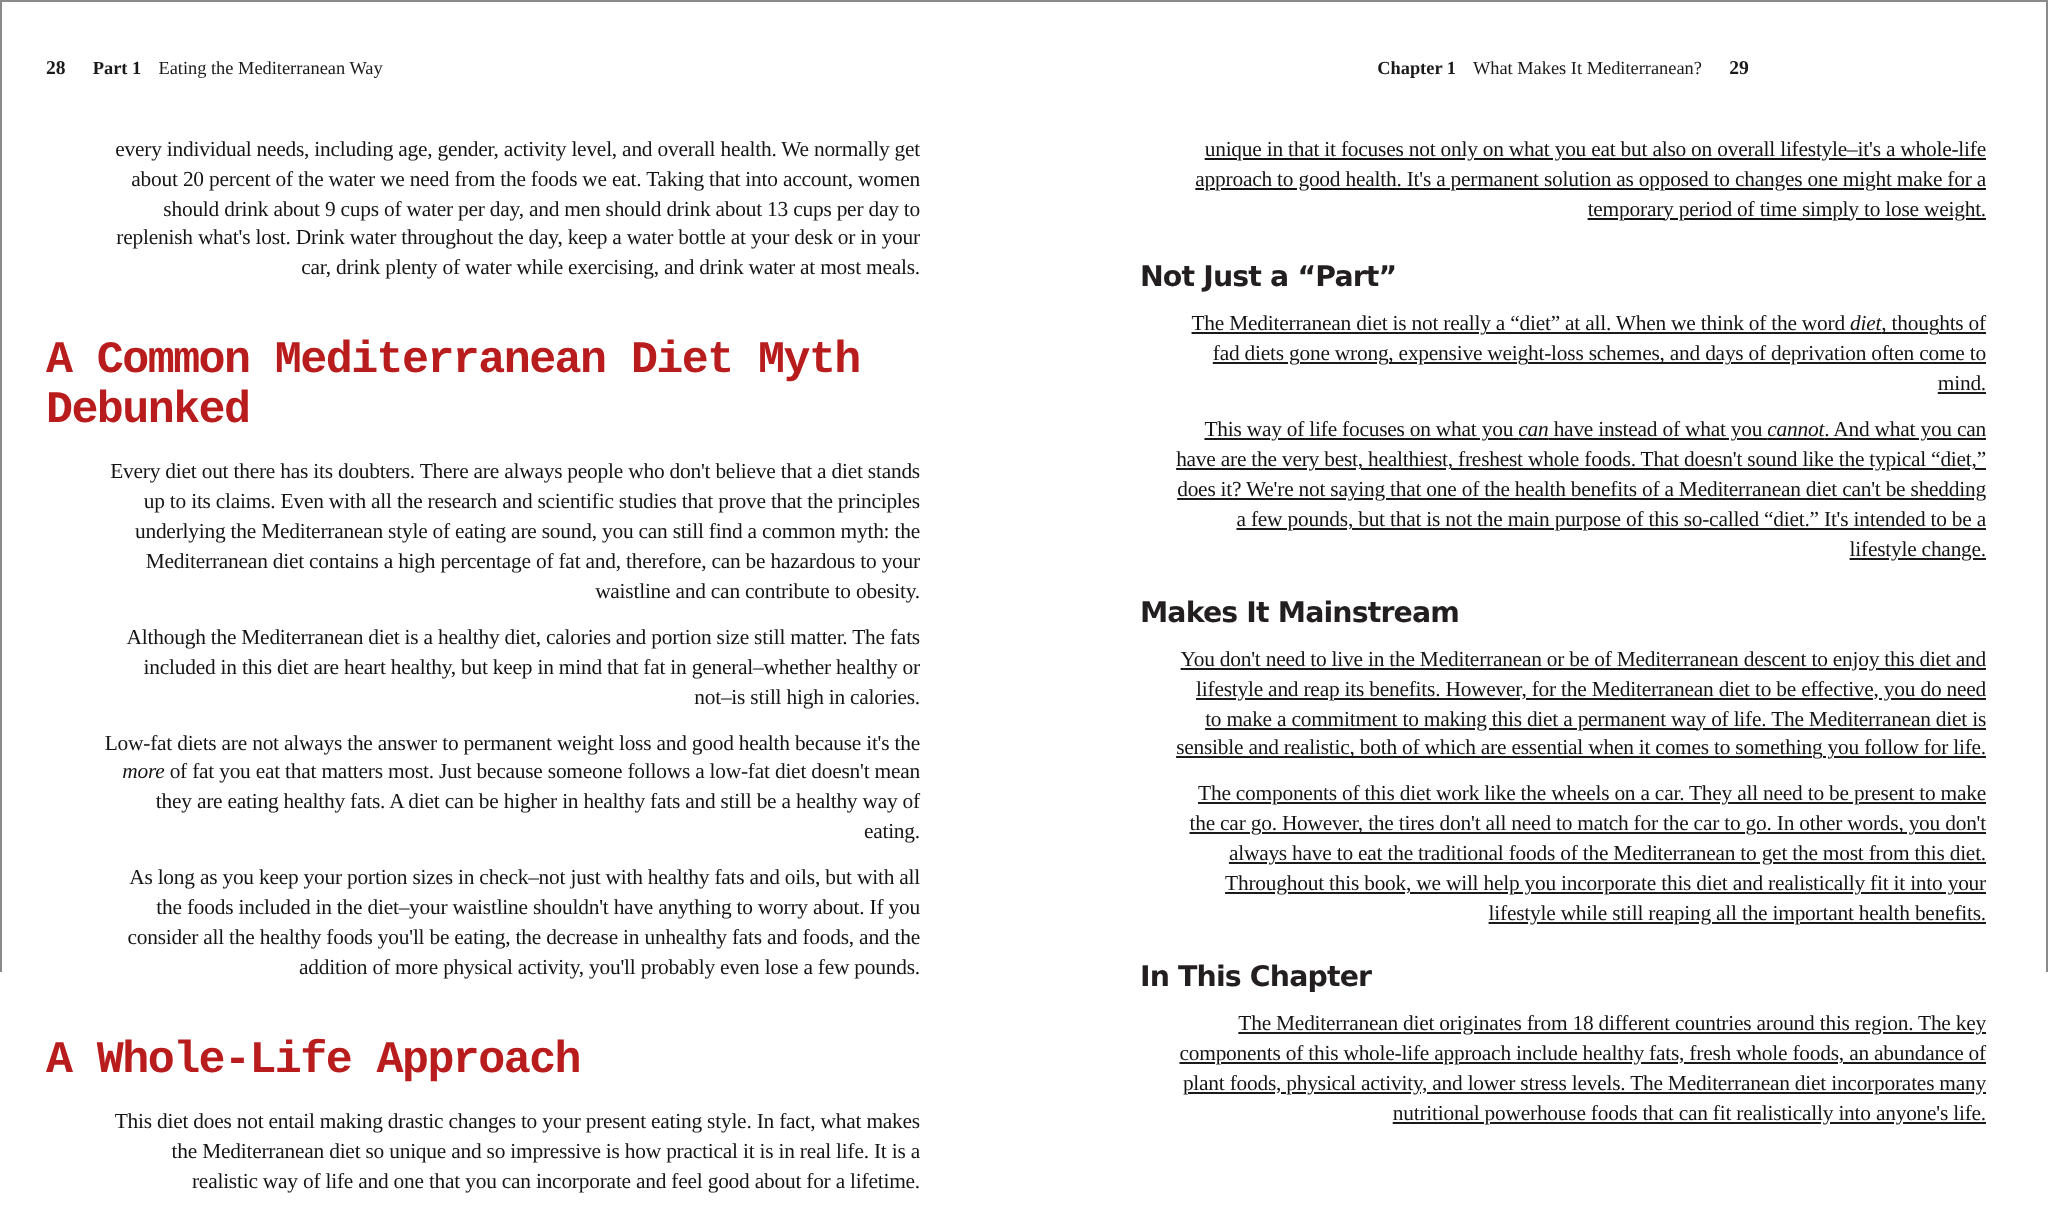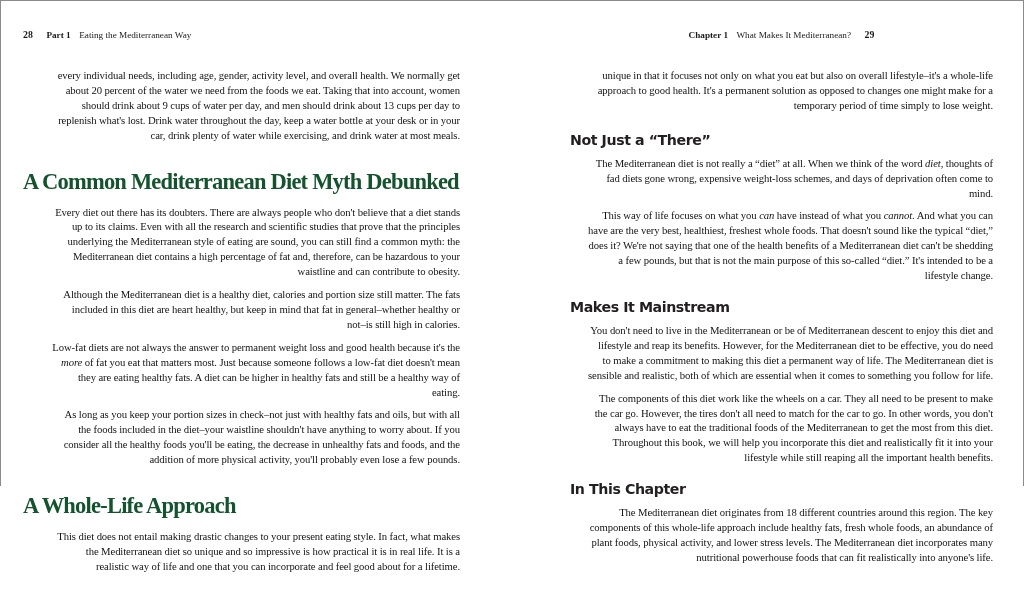--- a/index.html
+++ b/index.html
@@ -64,43 +64,43 @@
     color: #141414;
     letter-spacing: -0.01em;
   }
   p.body i { font-style: italic; }
 
   
   .lead { padding-left: 28px; }
 
   
   h1.h-major {
-    font-family: Liberation Serif, serif;
+    font-family: Liberation Mono, monospace;
     font-weight: bold;
     font-size: 22.5px;
     line-height: 25px;
     letter-spacing: -0.035em;
-    color: #14532d;
+    color: #b91c1c;
     margin: 26px 0 11px 0;
     padding-left: 0;
   }
   h1.h-major.second { }
 
   h2.h-minor {
     font-family: "DejaVu Sans", "Liberation Sans", sans-serif;
     font-weight: bold;
     font-size: 14.2px;
     line-height: 17px;
     letter-spacing: -0.03em;
     color: #231f20;
     margin: 16px 0 7px 0;
   }
   h2.h-minor.first { margin-top: 19px; }
 
-  .indent { padding-left: 18px; }
+  .indent { padding-left: 18px; text-decoration: underline; }
   .indent-l { padding-left: 28px; }
 </style>
 </head>
 <body>
 
 <div class="spread">
 
   <div class="page page-left">
 
     <div class="runhead runhead-left">
@@ -134,21 +134,21 @@
     <div class="runhead runhead-right">
       <span class="part">Chapter 1</span>
       <span class="sep"></span>
       <span>What Makes It Mediterranean?</span>
       <span class="sep-wide"></span>
       <span class="folio">29</span>
     </div>
 
     <p class="body indent">unique in that it focuses not only on what you eat but also on overall lifestyle–it's a whole-life approach to good health. It's a permanent solution as opposed to changes one might make for a temporary period of time simply to lose weight.</p>
 
-    <h2 class="h-minor first">Not Just a “There”</h2>
+    <h2 class="h-minor first">Not Just a “Part”</h2>
     <div class="indent">
       <p class="body">The Mediterranean diet is not really a “diet” at all. When we think of the word <i>diet</i>, thoughts of fad diets gone wrong, expensive weight-loss schemes, and days of deprivation often come to mind.</p>
       <p class="body">This way of life focuses on what you <i>can</i> have instead of what you <i>cannot</i>. And what you can have are the very best, healthiest, freshest whole foods. That doesn't sound like the typical “diet,” does it? We're not saying that one of the health benefits of a Mediterranean diet can't be shedding a few pounds, but that is not the main purpose of this so-called “diet.” It's intended to be a lifestyle change.</p>
     </div>
 
     <h2 class="h-minor">Makes It Mainstream</h2>
     <div class="indent">
       <p class="body">You don't need to live in the Mediterranean or be of Mediterranean descent to enjoy this diet and lifestyle and reap its benefits. However, for the Mediterranean diet to be effective, you do need to make a commitment to making this diet a permanent way of life. The Mediterranean diet is sensible and realistic, both of which are essential when it comes to something you follow for life.</p>
       <p class="body">The components of this diet work like the wheels on a car. They all need to be present to make the car go. However, the tires don't all need to match for the car to go. In other words, you don't always have to eat the traditional foods of the Mediterranean to get the most from this diet. Throughout this book, we will help you incorporate this diet and realistically fit it into your lifestyle while still reaping all the important health benefits.</p>
     </div>

